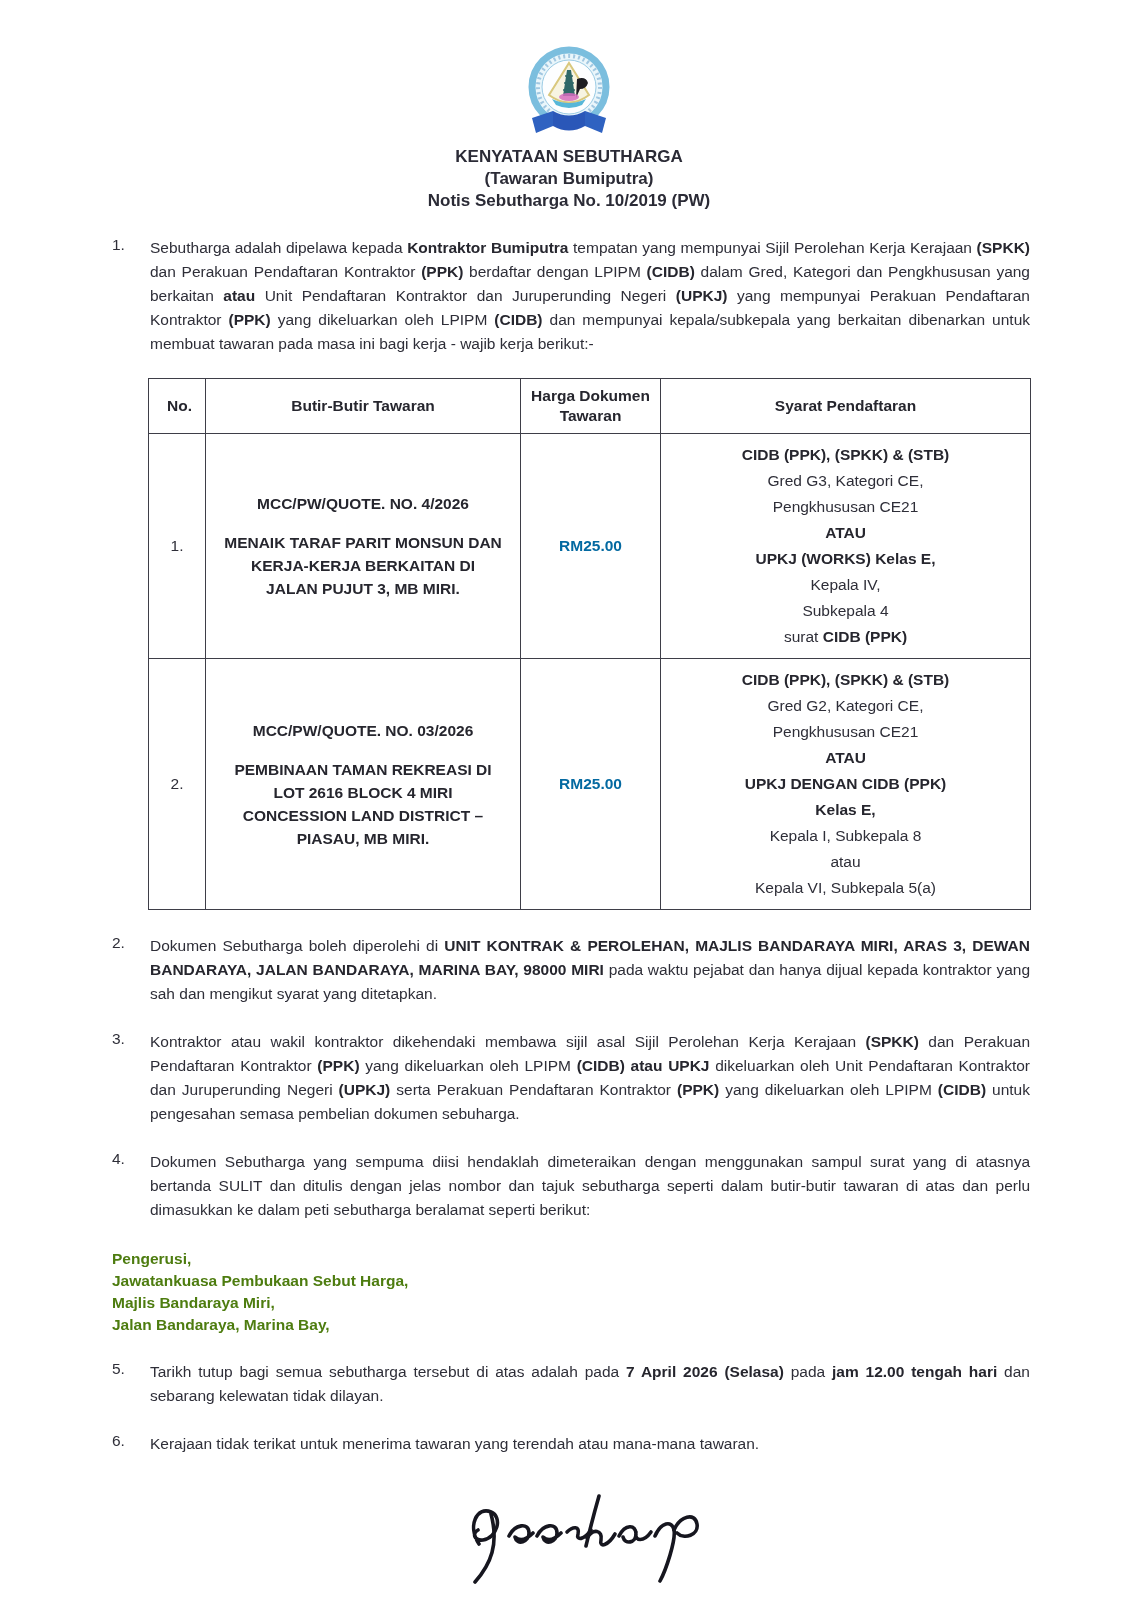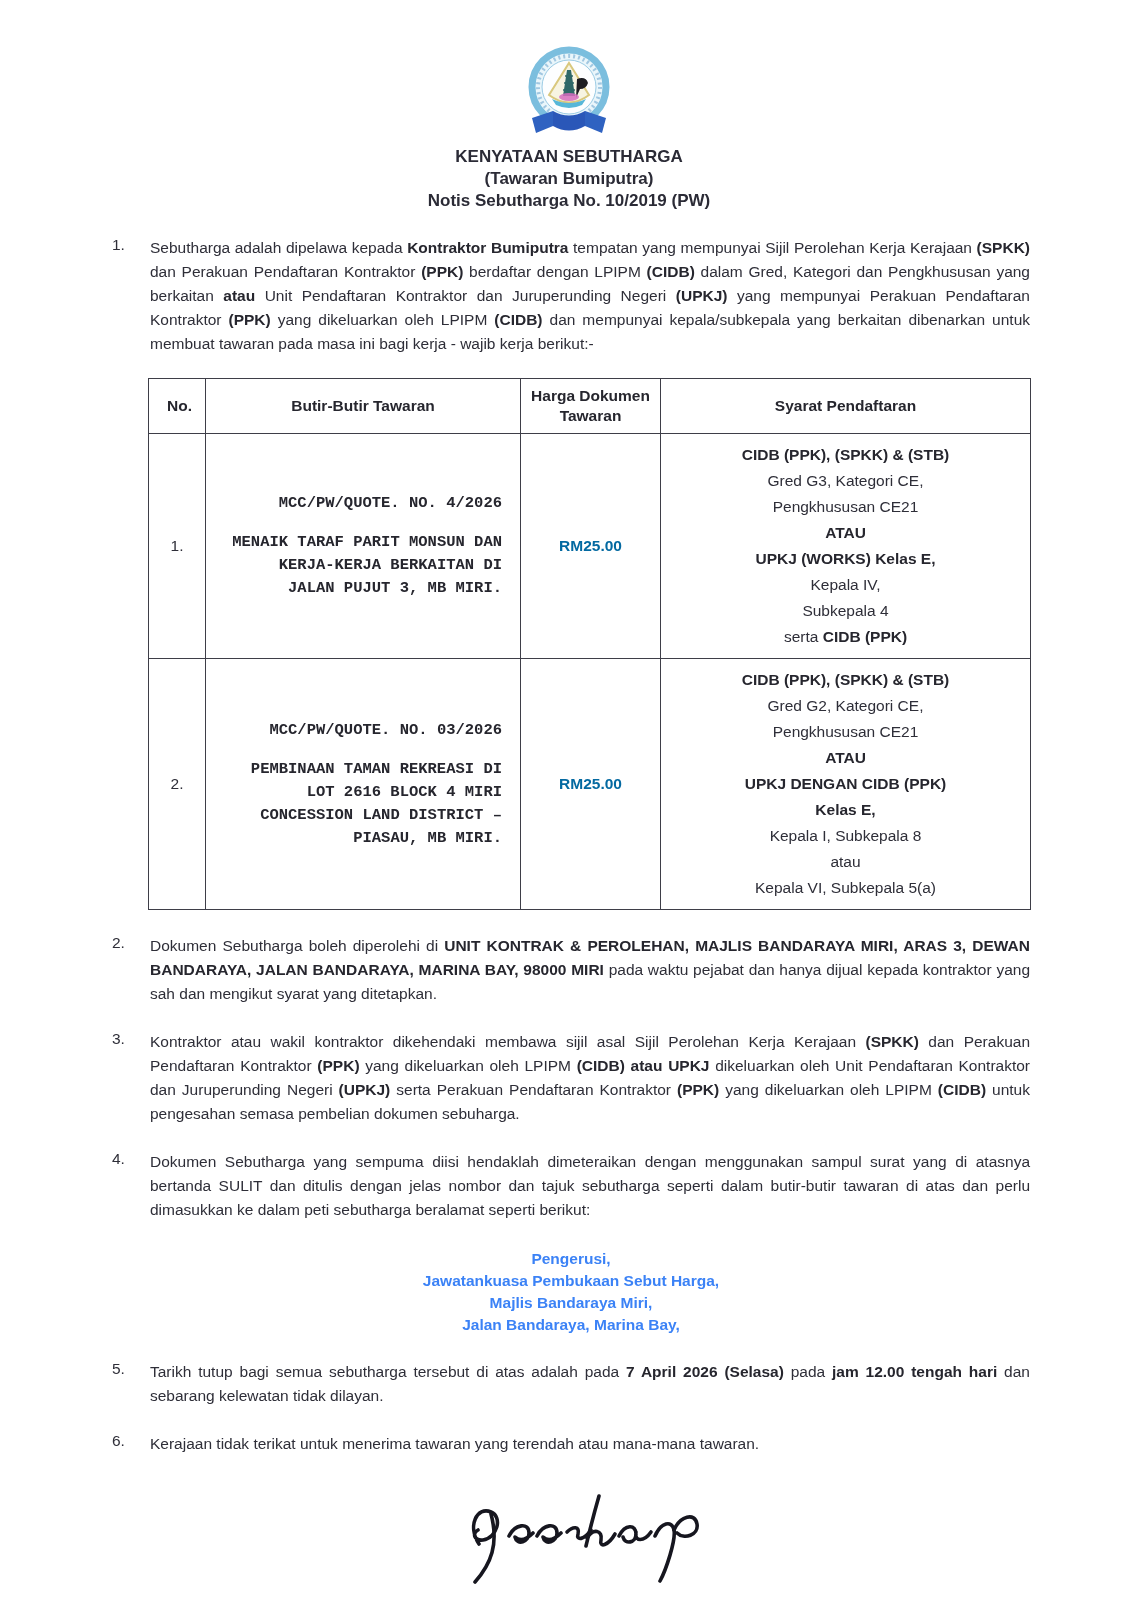--- a/index.html
+++ b/index.html
@@ -16,26 +16,26 @@
   
   .content{margin:0 108px 0 112px;}
   .para{display:flex;margin-top:24px;}
   .para .num{width:38px;flex:none;}
   .para .ptxt{flex:1;text-align:justify;line-height:24px;}
   
   table.tender{border-collapse:collapse;margin:22px 0 10px 36px;width:882px;table-layout:fixed;}
   table.tender th, table.tender td{border:1.6px solid #3e3e48;}
   table.tender th{font-weight:bold;font-size:15.5px;padding:7px 18px;text-align:center;vertical-align:middle;line-height:20px;color:#26262e;}
   .c-no{text-align:center;vertical-align:middle;}
-  .c-butir{padding:14px 18px;vertical-align:middle;line-height:23px;text-align:right;font-family:Liberation Mono, monospace;}
+  .c-butir{padding:14px 18px;vertical-align:middle;line-height:23px;text-align:center;}
   .c-butir > div + div{margin-top:16px;}
   .c-harga{text-align:center;vertical-align:middle;font-weight:bold;color:#0369a1;}
   .c-syarat{text-align:center;vertical-align:middle;padding:8px 8px;line-height:26px;}
   
-  .addr{margin-top:26px;text-align:center;font-weight:bold;line-height:22px;color:#3b82f6;}
+  .addr{margin-top:26px;text-align:left;font-weight:bold;line-height:22px;color:#4d7c0f;}
   
   .sig-wrap{text-align:center;margin-top:26px;}
   .sig-svg{display:block;margin:0 auto -24px auto;}
 </style>
 </head>
 <body>
 
 <div class="page">
 
   <div class="hdr">
@@ -91,21 +91,21 @@
             </td>
           <td class="c-harga">RM25.00</td>
           <td class="c-syarat">
               <div><span class="bd">CIDB (PPK), (SPKK) &amp; (STB)</span></div>
               <div><span>Gred G3, Kategori CE,</span></div>
               <div><span>Pengkhususan CE21</span></div>
               <div><span class="bd">ATAU</span></div>
               <div><span class="bd">UPKJ (WORKS) Kelas E,</span></div>
               <div><span>Kepala IV,</span></div>
               <div><span>Subkepala 4</span></div>
-              <div><span>serta </span><span class="bd">CIDB (PPK)</span></div>
+              <div><span>surat </span><span class="bd">CIDB (PPK)</span></div>
             </td>
         </tr>
         <tr>
           <td class="c-no">2.</td>
           <td class="c-butir">
               <div><span class="bd">MCC/PW/QUOTE. NO. 03/2026</span></div>
               <div><span class="bd">PEMBINAAN TAMAN REKREASI DI LOT 2616 BLOCK 4 MIRI CONCESSION LAND DISTRICT – PIASAU, MB MIRI.</span></div>
             </td>
           <td class="c-harga">RM25.00</td>
           <td class="c-syarat">

